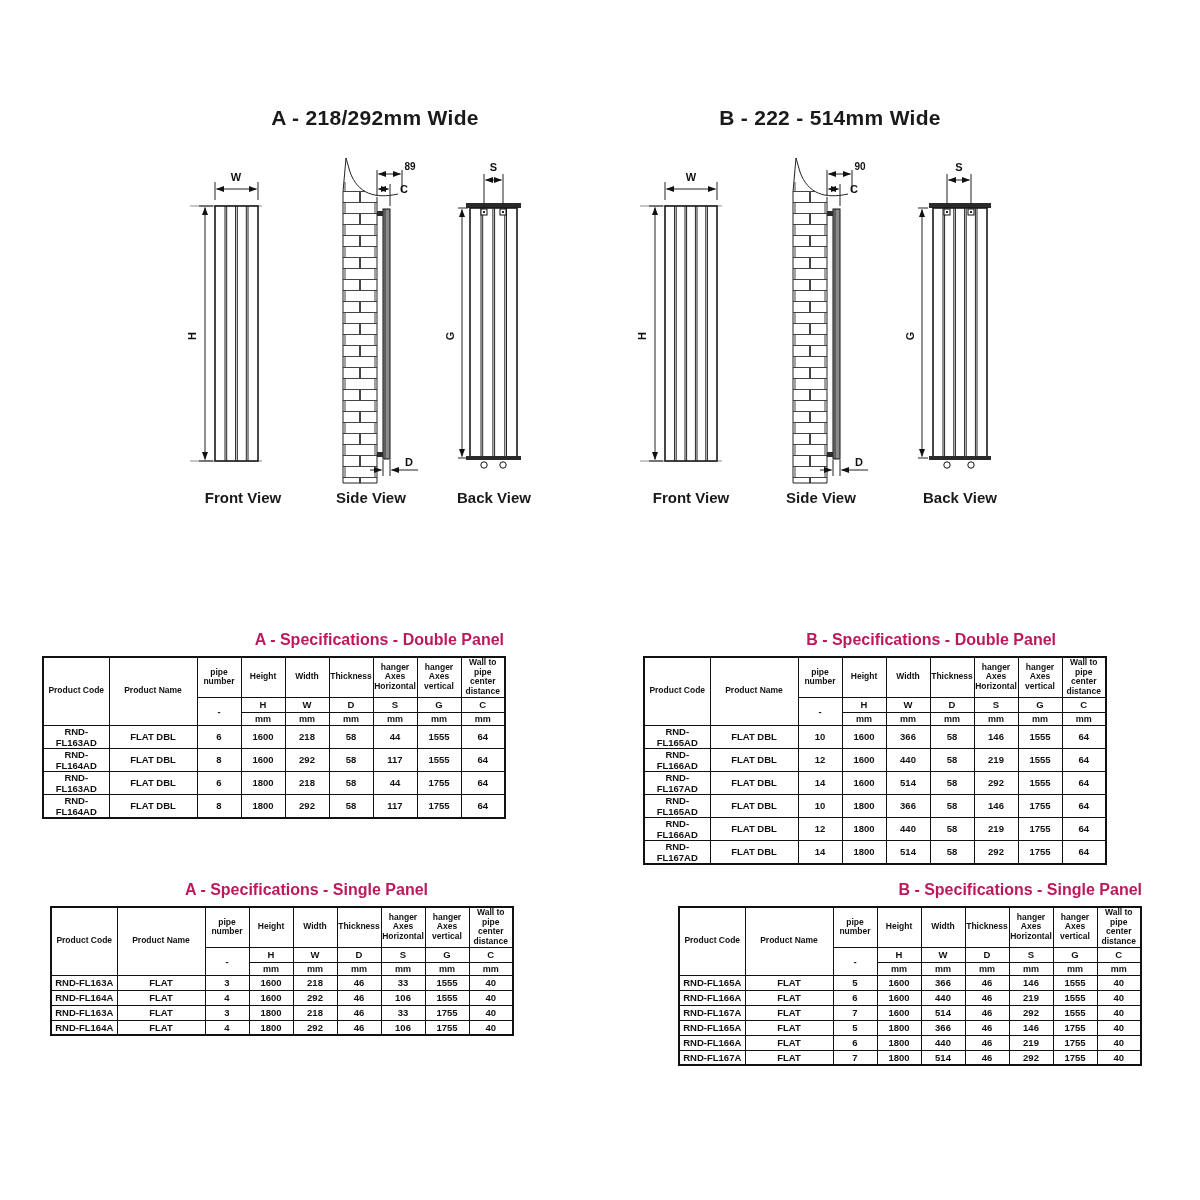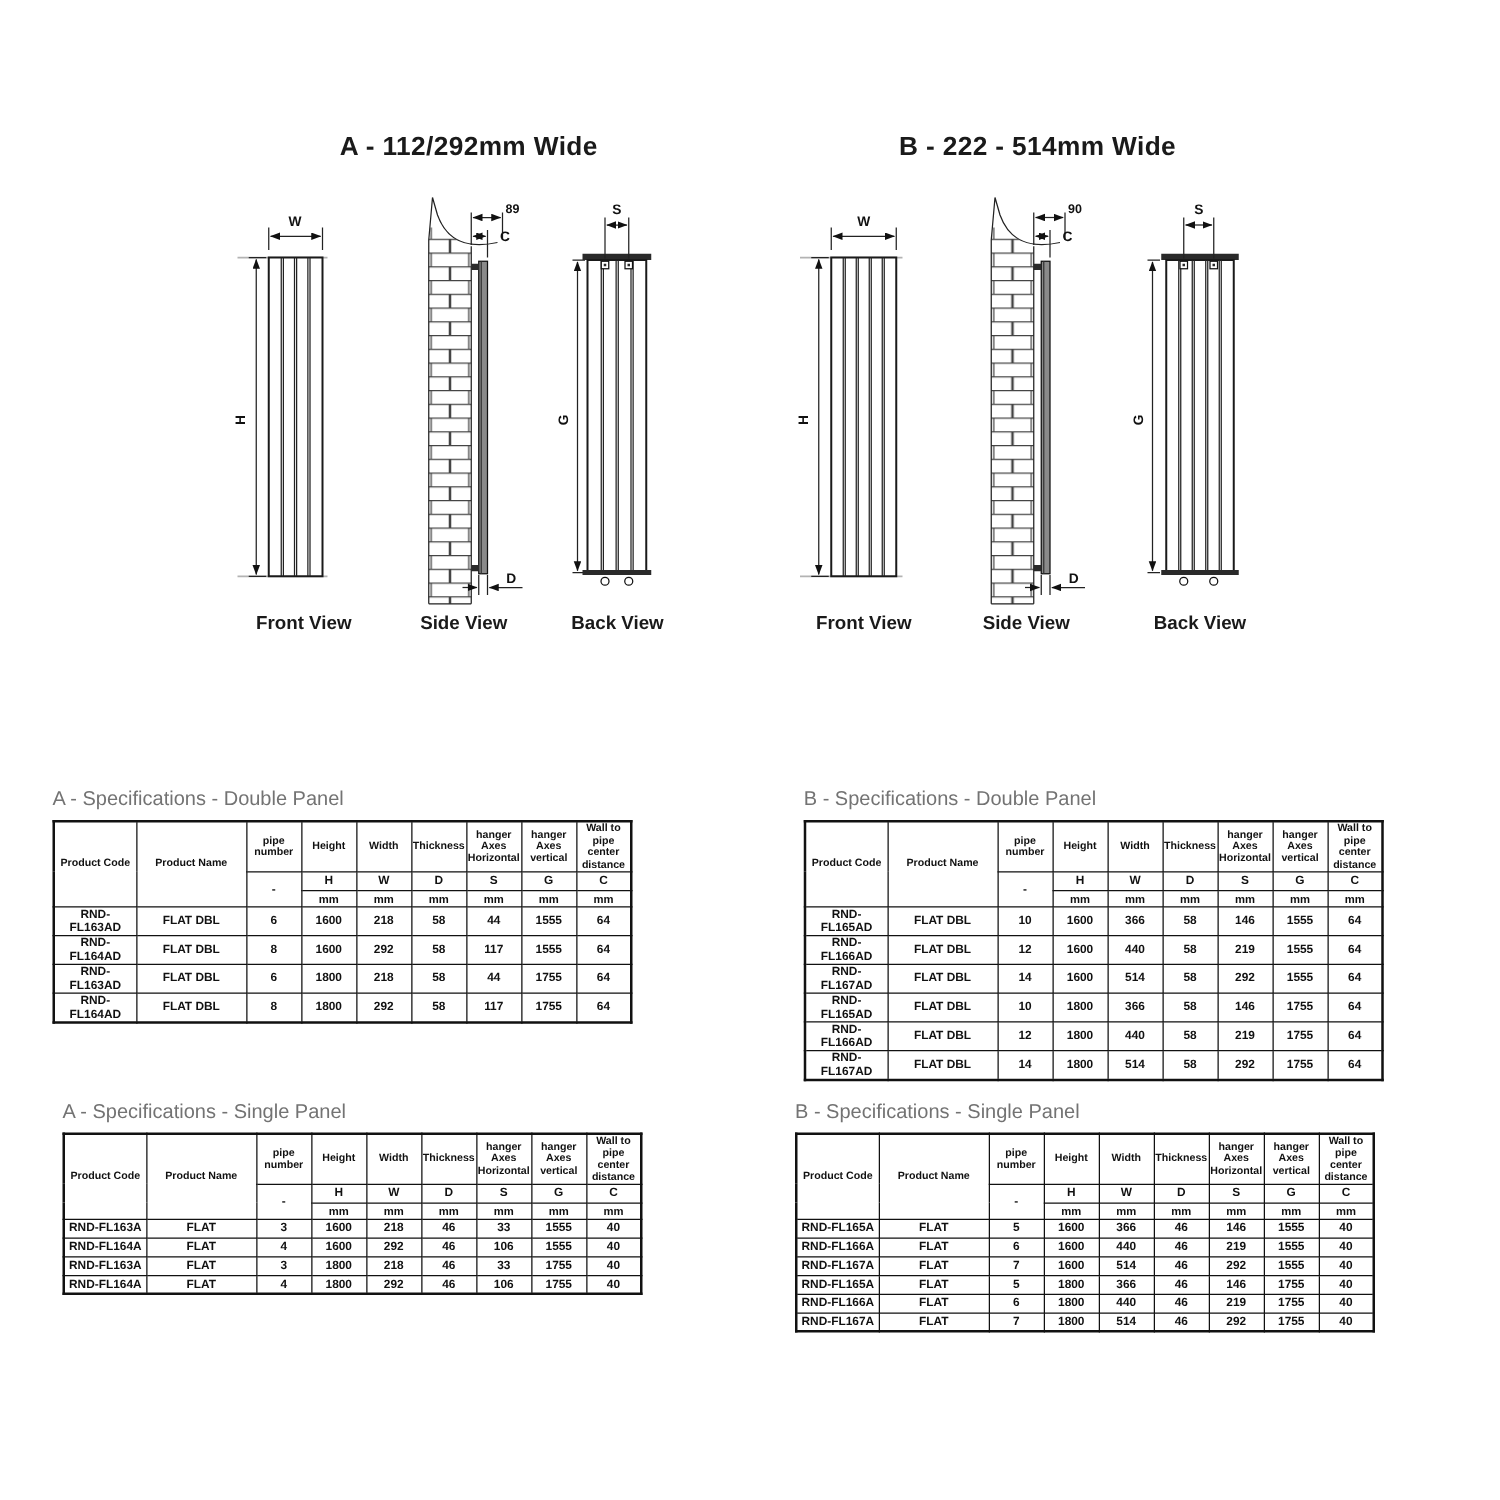--- a/index.html
+++ b/index.html
@@ -2,28 +2,28 @@
 <html><head>
 <meta charset="utf-8">
 <style>
   html,body{margin:0;padding:0}
   body{
     width:1200px;height:1200px;background:#ffffff;color:#111;
     font-family:"Liberation Sans",sans-serif;position:relative;overflow:hidden;
   }
   .abs{position:absolute}
   .sec-title{font-weight:700;font-size:21px;text-align:center;letter-spacing:.3px;color:#1a1a1a}
-  .tbl-title{font-weight:400;font-size:16px;text-align:left;margin-bottom:7px;color:#737373}
+  .tbl-title{font-weight:700;font-size:16px;text-align:right;margin-bottom:7px;color:#be185d}
   #secA{left:150px;top:106px;width:450px}
   #secB{left:600px;top:106px;width:460px}
   #secA svg,#secB svg{display:block;margin-top:6px}
   #tblA1{left:42px;top:631px;width:462px}
   #tblB1{left:643px;top:631px;width:413px}
   #tblA2{left:50px;top:881px;width:378px}
-  #tblB2{left:636px;top:881px;width:464px}
+  #tblB2{left:678px;top:881px;width:464px}
   table.spec{border-collapse:collapse;table-layout:fixed;width:462px;border:2px solid #111;background:#fff}
   .spec th,.spec td{border:1px solid #111;text-align:center;vertical-align:middle;padding:0;font-weight:700;overflow:hidden;color:#111}
   .spec thead tr:nth-child(1) th{font-size:8.5px;line-height:1.12}
   .spec thead tr:nth-child(1){height:40px}
   .spec thead tr:nth-child(2){height:15px}
   .spec thead tr:nth-child(2) th{font-size:9.5px}
   .spec thead tr:nth-child(3){height:13px}
   .spec thead tr:nth-child(3) th{font-size:9px}
   .spec tbody tr{height:15px}
   .spec td{font-size:9.5px}
@@ -37,21 +37,21 @@
   .gray{stroke:#b3b3b3;stroke-width:1.4}
   .fillDark{fill:#2a2a2a;stroke:none}
   text.dl{font:700 11px "Liberation Sans",sans-serif;fill:#111}
   text.sm{font:700 10px "Liberation Sans",sans-serif;fill:#111}
   text.vl{font:700 15px "Liberation Sans",sans-serif;fill:#1a1a1a;text-anchor:middle}
 </style>
 </head>
 <body>
 
 <div id="secA" class="abs">
-  <div class="sec-title">A - 112/292mm Wide</div>
+  <div class="sec-title">A - 218/292mm Wide</div>
   <svg width="450" height="380" viewBox="0 0 450 380">
     <defs>
       <marker id="arwA" markerWidth="9" markerHeight="8" refX="7.5" refY="3" orient="auto-start-reverse" markerUnits="userSpaceOnUse">
         <path d="M0,0 L8,3 L0,6 Z" fill="#111"></path>
       </marker>
       <pattern id="brkA" width="30" height="22" patternUnits="userSpaceOnUse">
         <rect width="30" height="22" fill="#fff"></rect>
         <path d="M0,0.5 H30 M0,11.5 H30 M15,0.5 V11.5 M0.5,11.5 V22 M29.5,11.5 V22" stroke="#444" stroke-width="1" fill="none"></path>
       </pattern>
     </defs>

